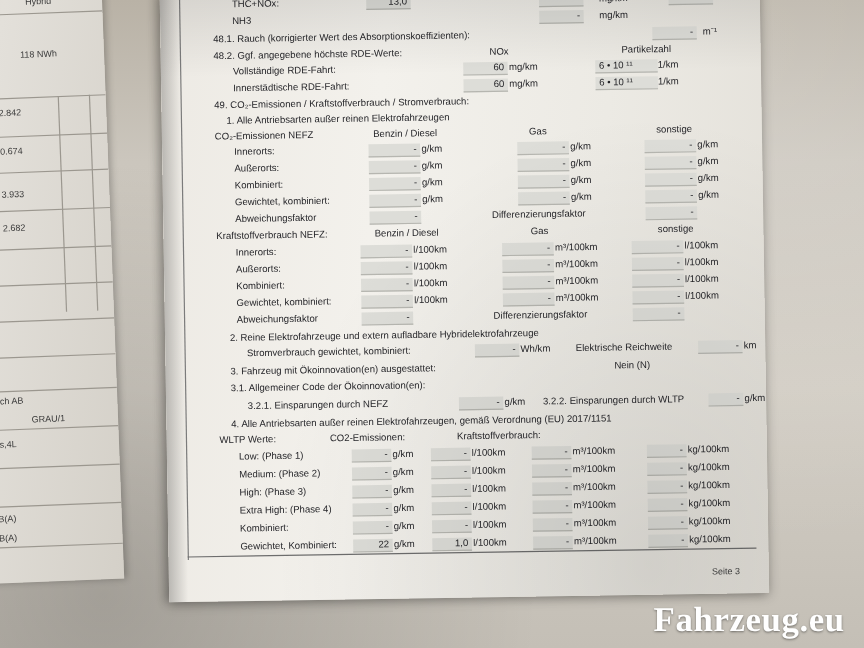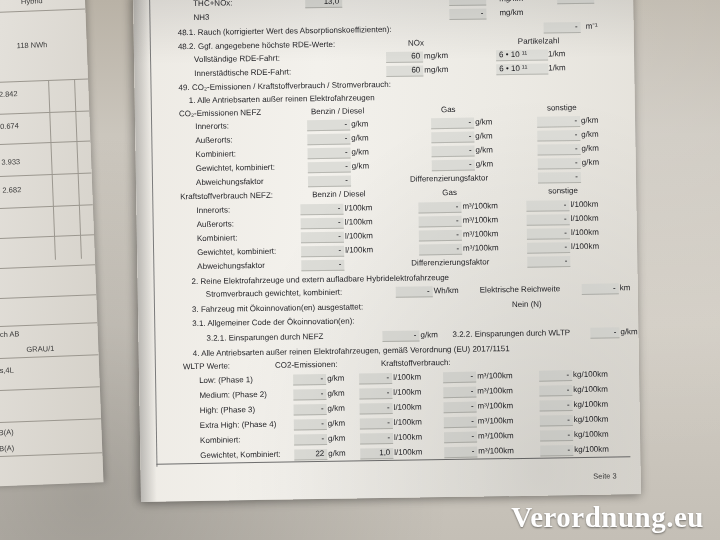--- a/index.html
+++ b/index.html
@@ -382,13 +382,13 @@
       <span class="val" style="left:376px;top:0;width:30px;">-</span>
       <span class="unit" style="left:410px;top:1px;">kg/100km</span>
     </div>
 
     <div class="rule" style="top:470px;"></div>
   </div>
 
   <div class="pagenum">Seite 3</div>
 </div>
 
-<div class="wm">Verordnung.eu</div>
+<div class="wm">Fahrzeug.eu</div>
 
 </body></html>

